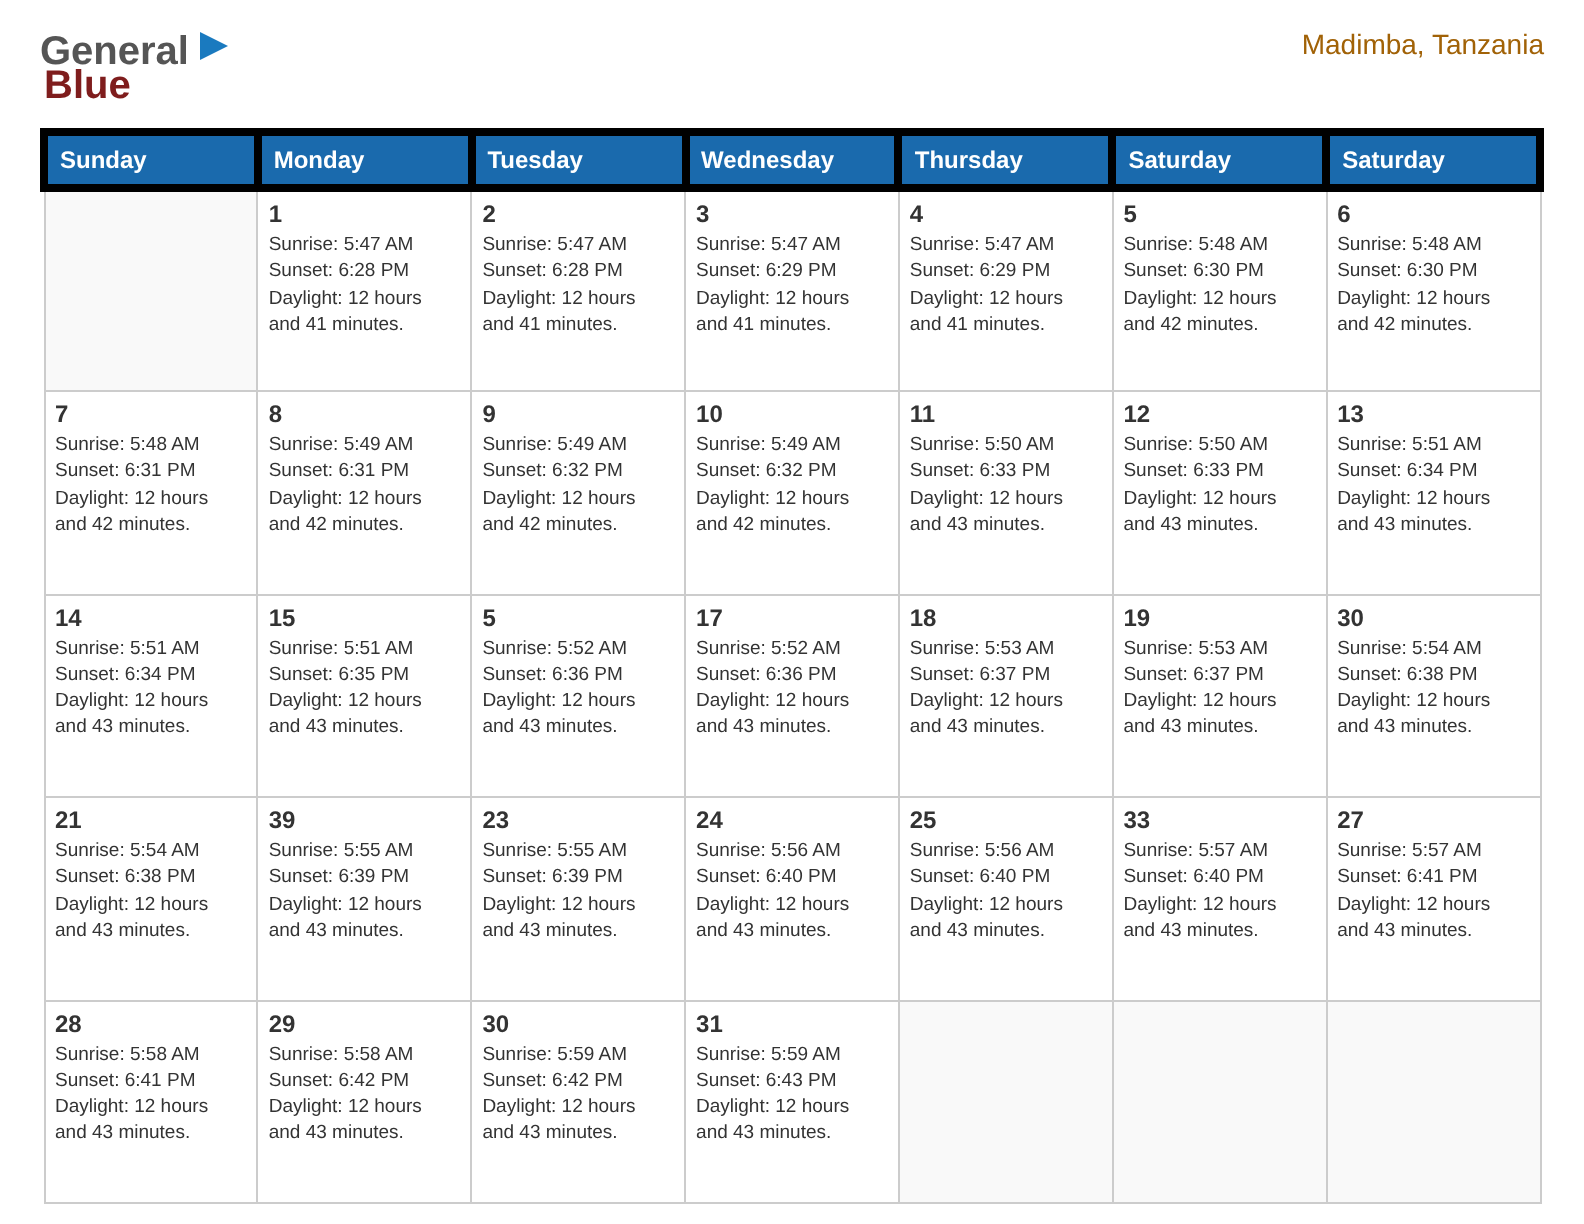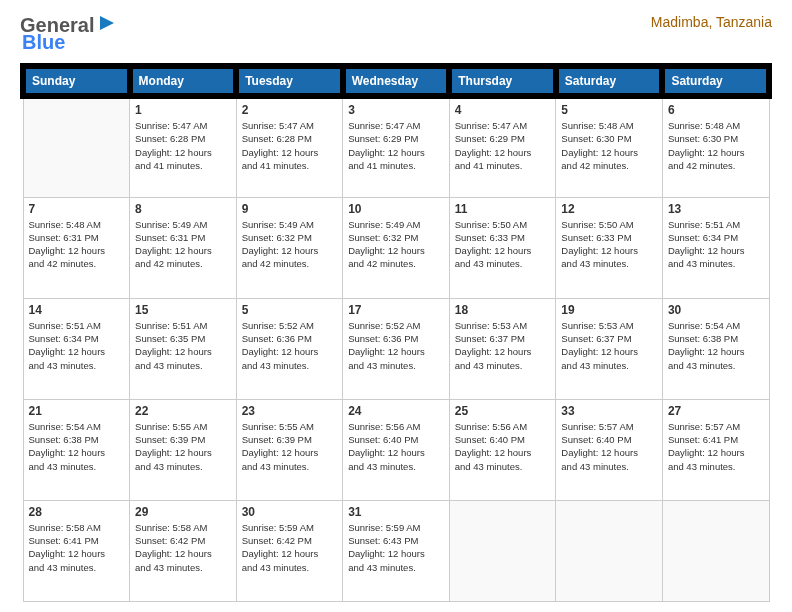--- a/index.html
+++ b/index.html
@@ -43,21 +43,21 @@
       width: 100%;
       table-layout: fixed;
     }
     .calendar th {
       background: #1a6aad;
       color: #fff;
       font-size: 12px;
       font-weight: bold;
       padding: 5px 6px;
       text-align: left;
-      border: 6px solid #000000;
+      border: 4px solid #000000;
     }
     .calendar td {
       border: 1px solid #ccc;
       vertical-align: top;
       padding: 4px 5px;
       font-size: 10px;
       color: #333;
       height: 88px;
     }
     .day-num {
@@ -78,21 +78,21 @@
     .logo-wrapper {
       display: flex;
       align-items: center;
     }
     .logo-name {
       font-size: 20px;
       font-weight: bold;
       line-height: 1;
     }
     .logo-name .g { color: #555; }
-    .logo-name .b { color: #3b82f6; }
+    .logo-name .b { color: #7f1d1d; }
   </style>
 </head>
 <body>
 
 <div class="page">
   <div class="header">
     <div class="logo-wrapper">
       <div style="display:flex;flex-direction:column;align-items:flex-start;">
         <div style="display:flex;align-items:center;">
           <span class="logo-name">
@@ -278,21 +278,21 @@
         </tr>
         <tr>
           <td>
             <span class="day-num">21</span>
             <div class="day-info" style="white-space: pre-line;">Sunrise: 5:54 AM
 Sunset: 6:38 PM
 Daylight: 12 hours
 and 43 minutes.</div>
           </td>
           <td>
-            <span class="day-num">22</span>
+            <span class="day-num">39</span>
             <div class="day-info" style="white-space: pre-line;">Sunrise: 5:55 AM
 Sunset: 6:39 PM
 Daylight: 12 hours
 and 43 minutes.</div>
           </td>
           <td>
             <span class="day-num">23</span>
             <div class="day-info" style="white-space: pre-line;">Sunrise: 5:55 AM
 Sunset: 6:39 PM
 Daylight: 12 hours

